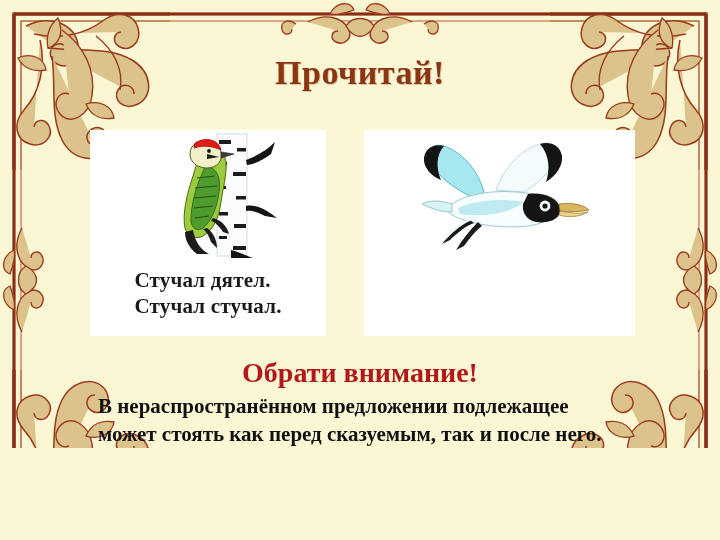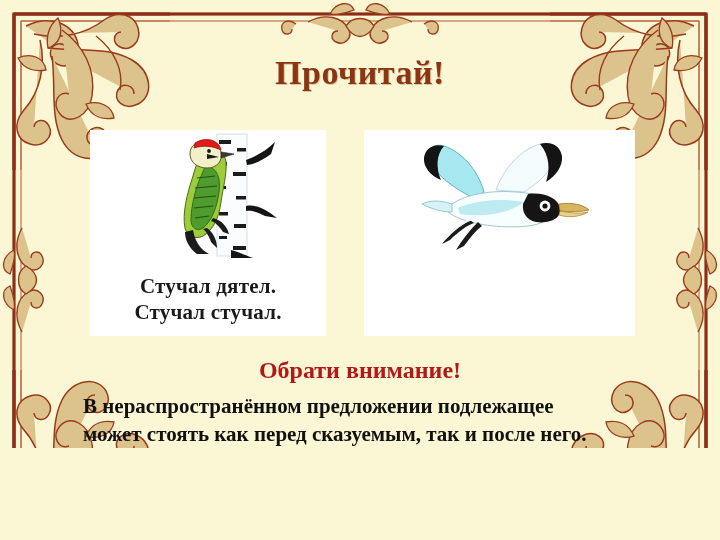--- a/index.html
+++ b/index.html
@@ -67,48 +67,48 @@
     padding-top: 2px;
   }
   .card-woodpecker { width: 236px; height: 206px; }
   .card-seagull    { width: 271px; height: 206px; }
 
   .card-art {
     flex: 0 0 auto;
     display: block;
   }
   .card-lines {
-    margin-top: 14px;
+    margin-top: 8px;
     font-family: "Liberation Serif", serif;
     font-size: 21px;
     font-weight: bold;
     color: #1A1A1A;
     line-height: 1.22;
-    text-align: center;
+    text-align: left;
     white-space: nowrap;
   }
   .card-woodpecker .card-lines { letter-spacing: 0.2px; }
   .card-seagull .card-lines { letter-spacing: 0.2px; }
   .card-line { display: block; }
 
   
   .note-heading {
     position: absolute;
     left: 0;
     top: 357px;
     width: 720px;
     text-align: center;
     font-family: "Liberation Serif", serif;
     font-weight: bold;
-    font-size: 24px;
+    font-size: 28px;
     color: #B21818;
   }
   .note-body {
     position: absolute;
-    left: 83px;
+    left: 98px;
     top: 393px;
     width: 520px;
     font-family: "Liberation Serif", serif;
     font-weight: bold;
     font-size: 21px;
     line-height: 1.33;
     color: #111111;
     text-align: left;
   }
 </style>

